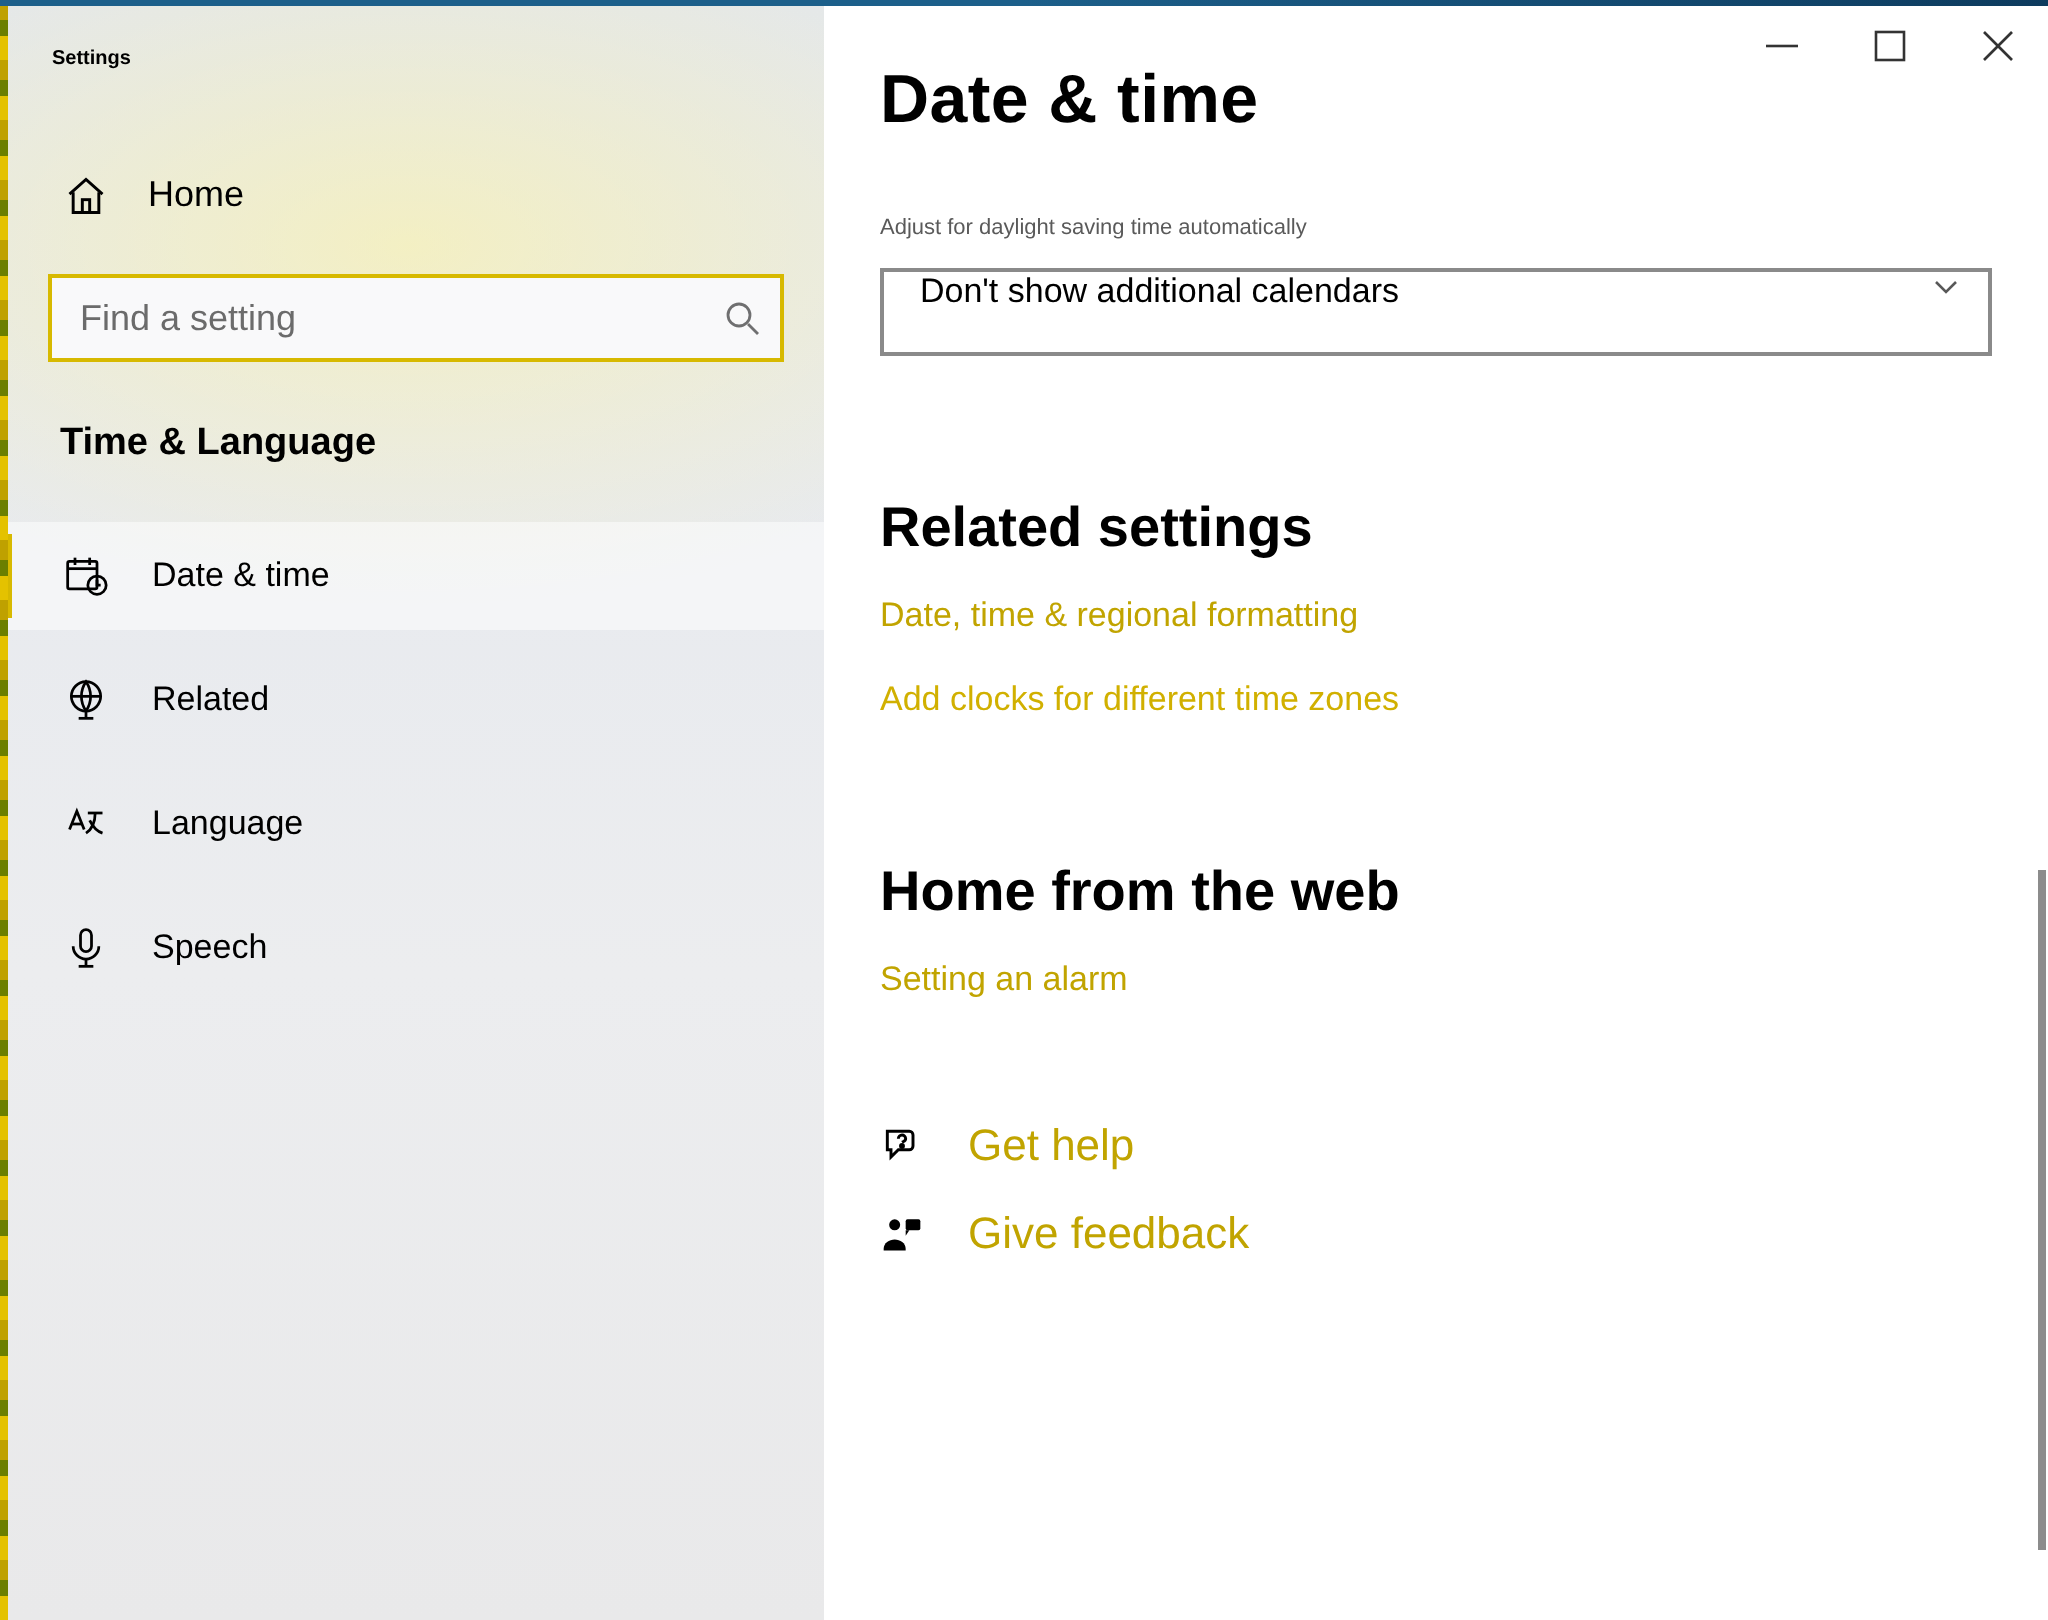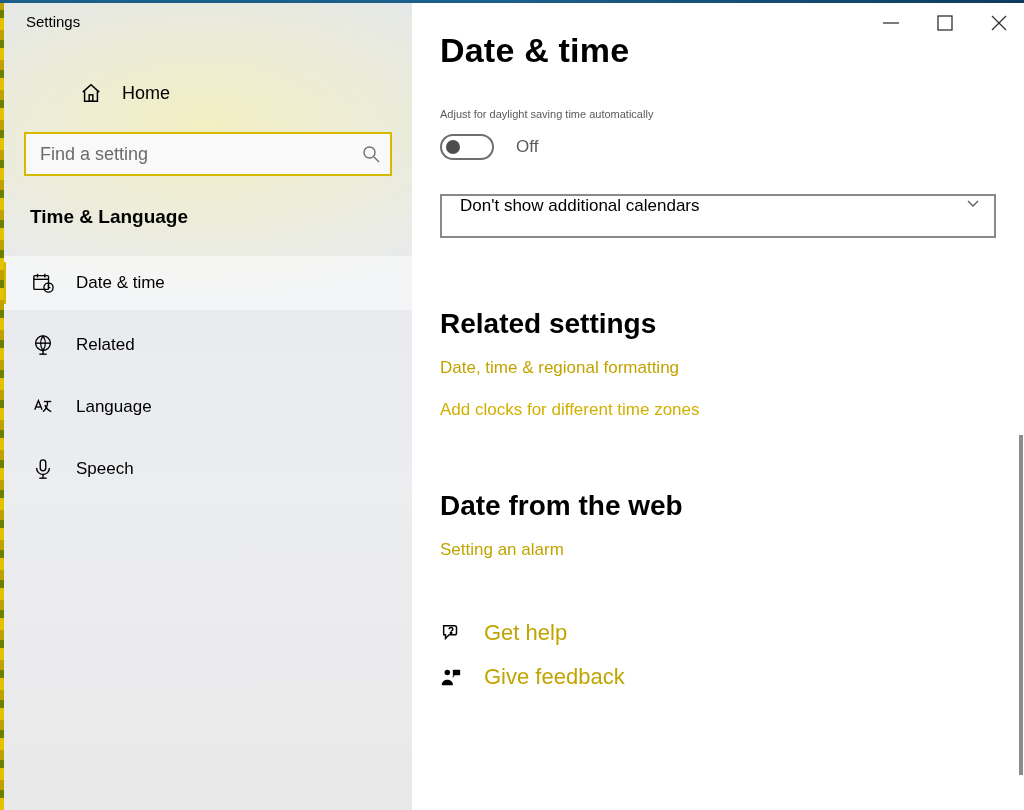--- a/index.html
+++ b/index.html
@@ -26,31 +26,30 @@
   .sidebar {
     position: absolute;
     left: 4px; top: 3px;
     width: 408px; height: 807px;
     background:
       radial-gradient(600px 300px at 200px 120px, rgba(255,245,160,0.55) 0%, rgba(255,245,160,0.0) 60%),
       linear-gradient(180deg,#e3e7ee 0%, #ecedef 60%, #e9e9ea 100%);
     padding: 0;
   }
   .app-title {
-    font-size: 15px;
-    padding: 10px 0 0 22px;
-    font-weight: 400;
+    font-size: 10px;
+    padding: 21px 0 0 22px;
+    font-weight: 700;
     color: #000;
   }
   .home-row {
-    display: flex; align-items: center;
+    display: flex; align-items: flex-start;
     gap: 20px;
     padding: 52px 0 28px 28px;
     font-size: 18px;
-    margin-left: 48px;
   }
   .home-row .ico { width: 22px; height: 22px; }
 
   .search-wrap {
     margin: 0 20px 30px 20px;
     position: relative;
   }
   .search-input {
     width: 100%;
     height: 44px;
@@ -276,41 +275,37 @@
       </svg>
     </span>
     <span>Speech</span>
   </div>
 </div>
 
 <div class="main">
   <h1 class="page-title">Date &amp; time</h1>
 
   <div class="setting-label">Adjust for daylight saving time automatically</div>
-  <div class="toggle-row">
-    <div class="toggle"></div>
-    <div class="toggle-state">Off</div>
-  </div>
 
   <div class="dropdown">
     <span>Don't show additional calendars</span>
     <span class="chev">
       <svg viewBox="0 0 14 14" fill="none" stroke="#000" stroke-width="1.3">
           <polyline points="2,5 7,10 12,5"></polyline>
         </svg>
     </span>
   </div>
 
   <h2 class="section-title">Related settings</h2>
   <div><span class="link">Date, time &amp; regional formatting</span></div>
   <div><span class="link link-alt">Add clocks for different time zones</span></div>
 
   <div class="section-gap"></div>
 
-  <h2 class="section-title">Date from the web</h2>
+  <h2 class="section-title">Home from the web</h2>
   <div><span class="link">Setting an alarm</span></div>
 
   <div style="height:38px"></div>
 
   <div class="assist-row">
     <span class="aico">
       <svg viewBox="0 0 24 24" fill="none" stroke="#000" stroke-width="1.6">
         <path d="M4 4h12a2 2 0 0 1 2 2v6a2 2 0 0 1-2 2H10l-4 4v-4H4V4z"></path>
         <path d="M10 8c0-1 1-2 2-2s2 .8 2 2-1 1.4-2 2"></path>
           <circle cx="12" cy="12" r="0.8" fill="#000"></circle>

